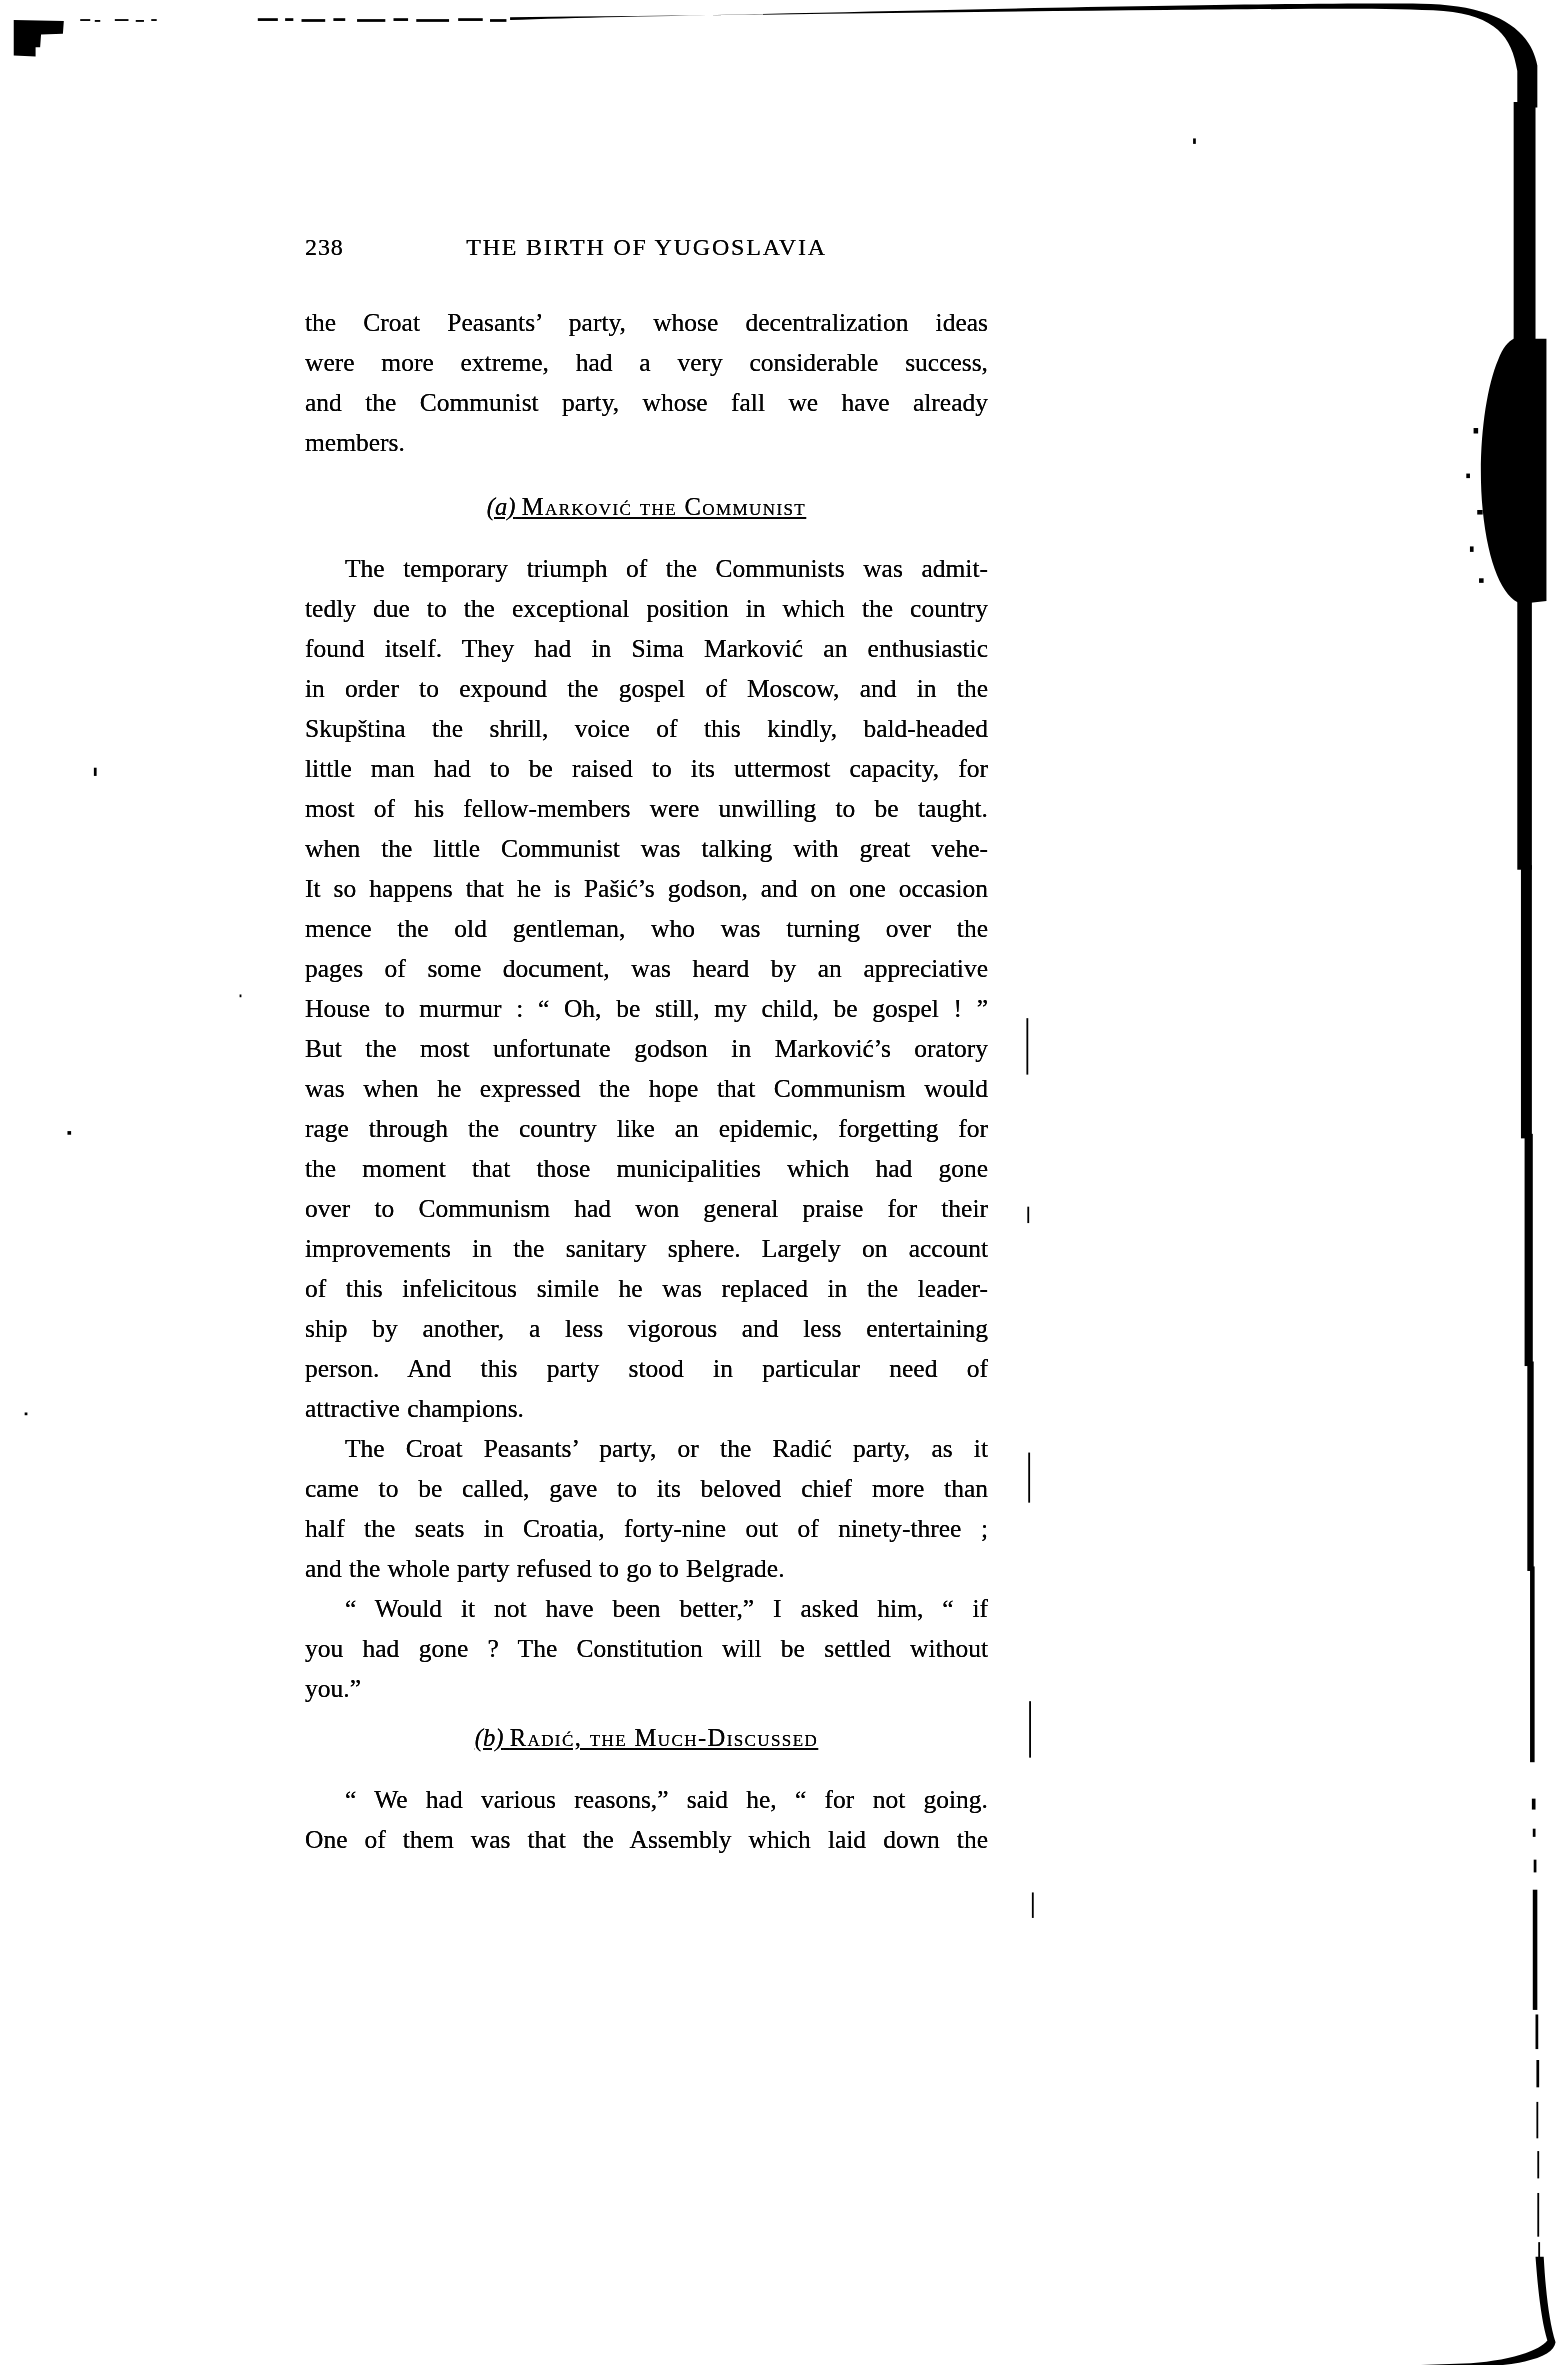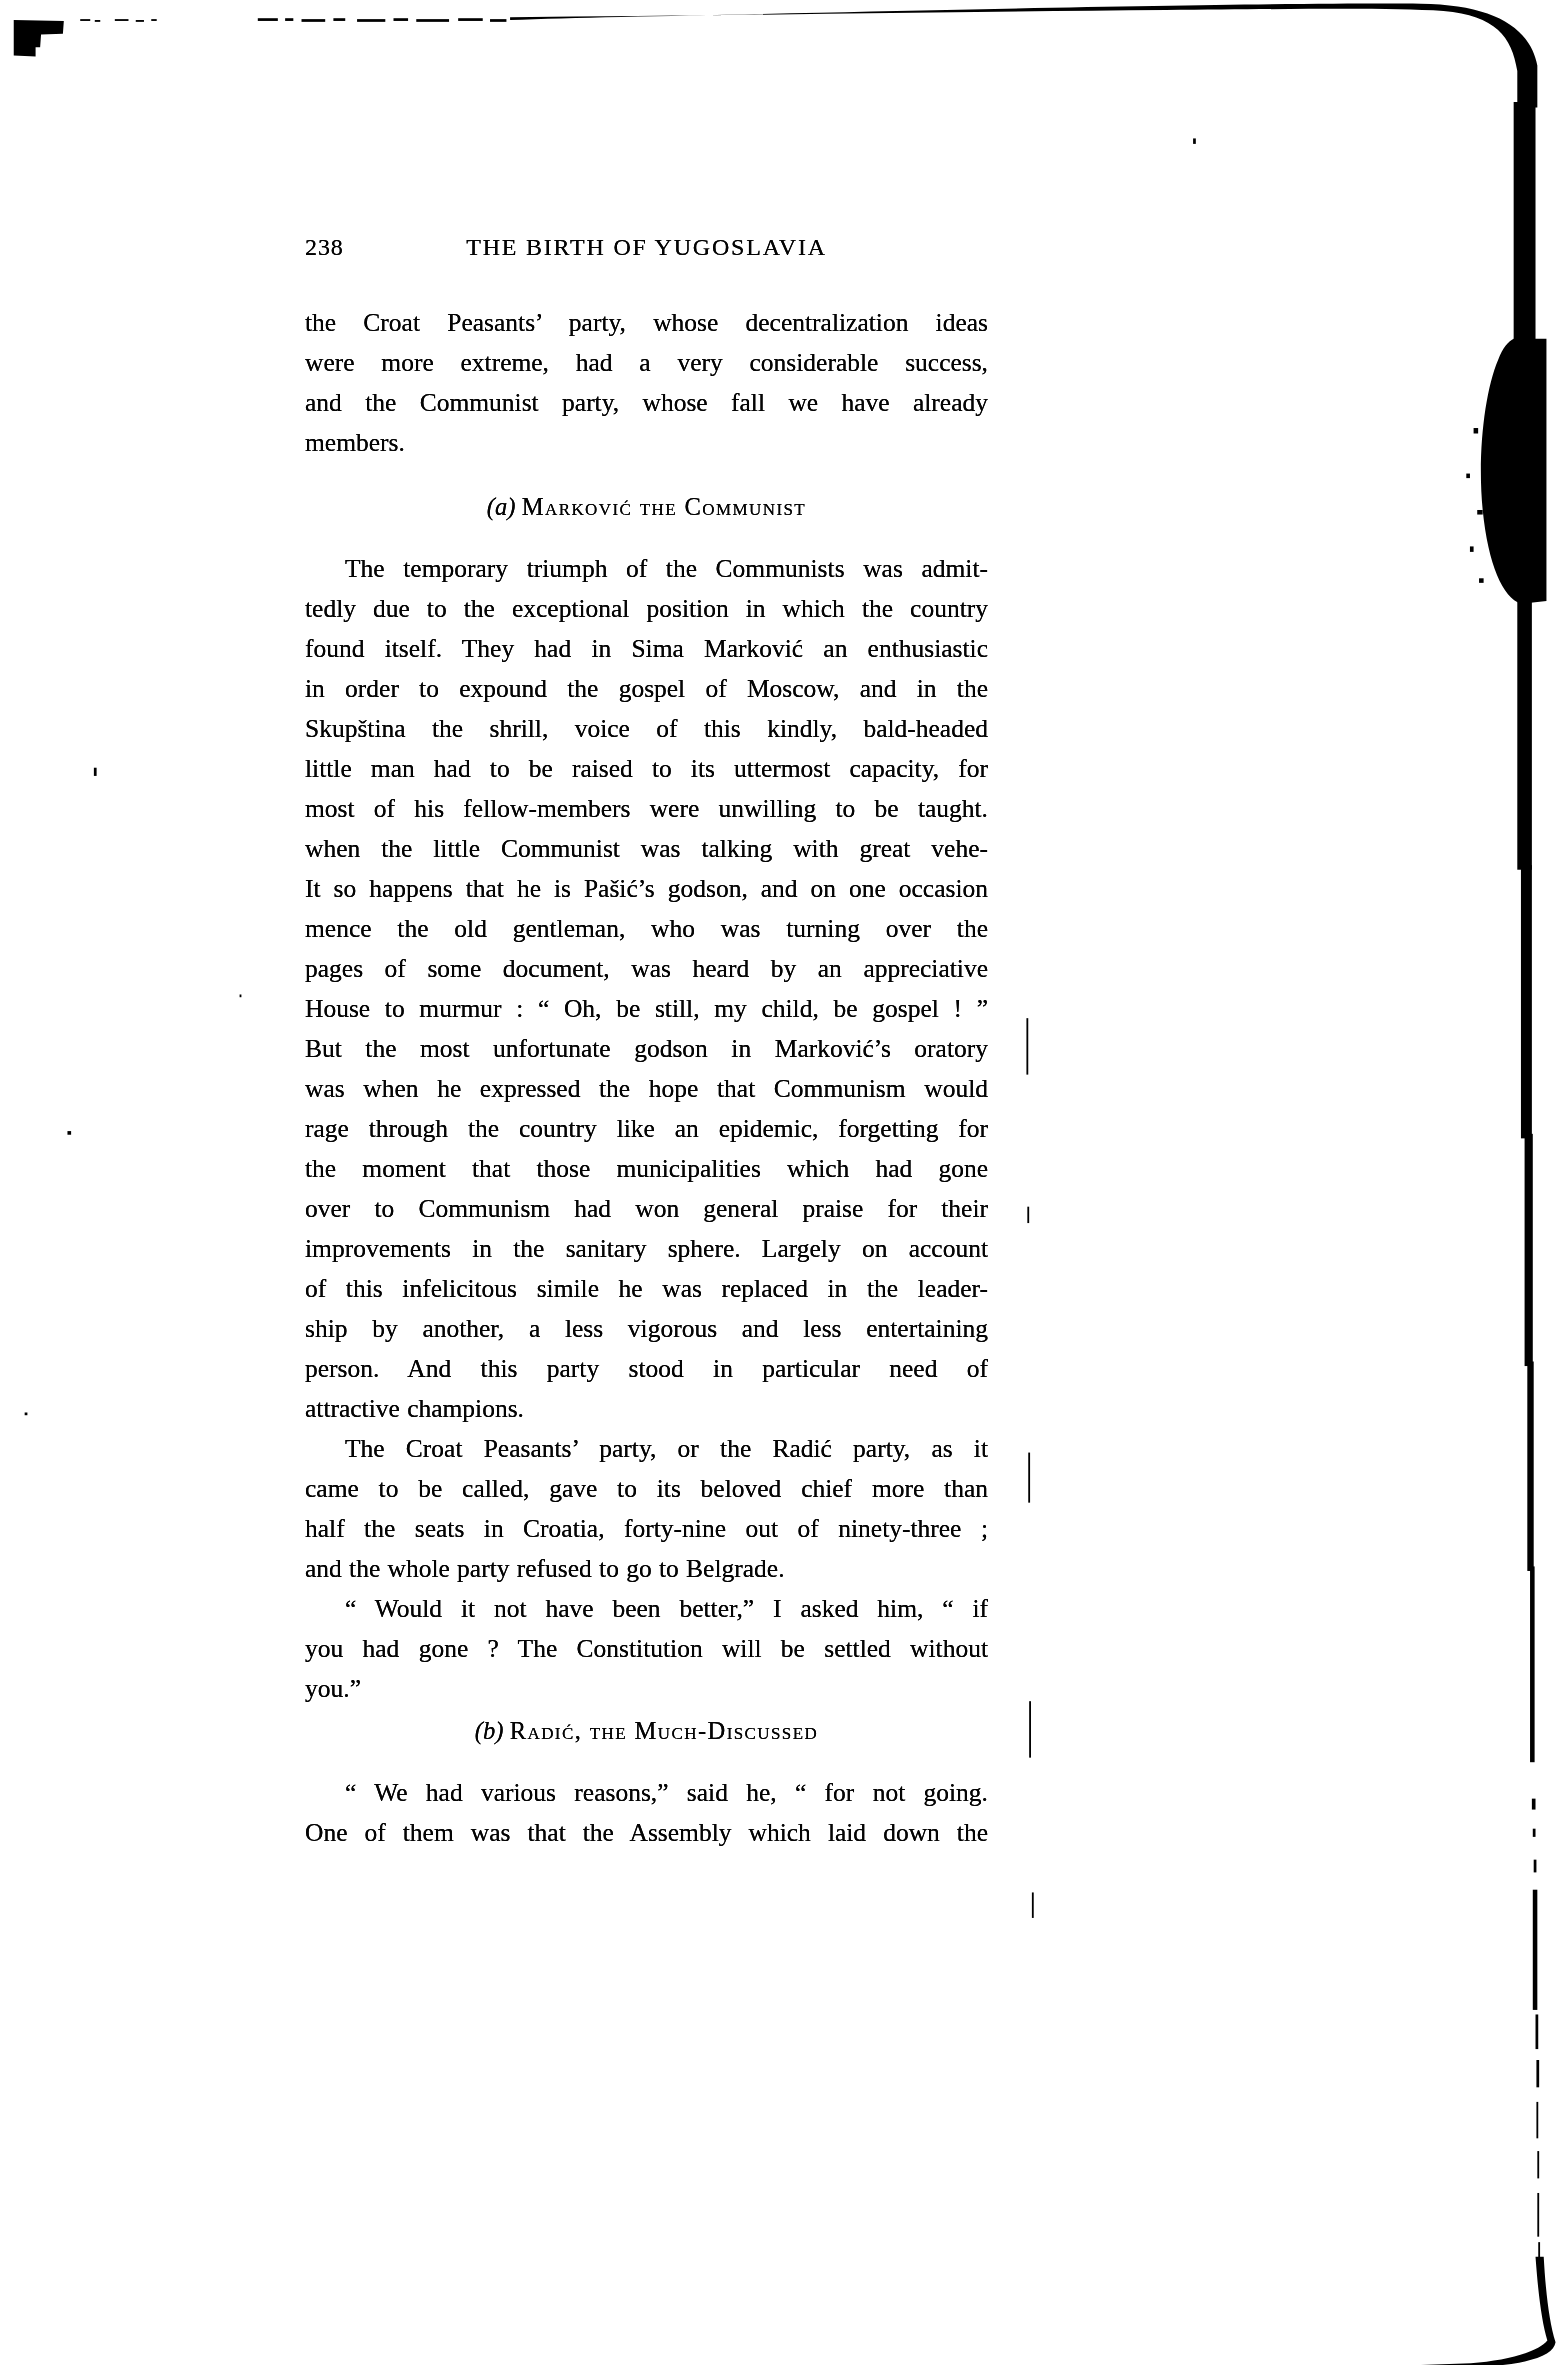--- a/index.html
+++ b/index.html
@@ -43,23 +43,23 @@
     word-spacing: 0.9px;
     overflow: hidden;
   }
   .line.short { text-align-last: left; }
   .para.indent .line:first-child { text-indent: 40px; }
 
   .heading {
     text-align: center;
     font-size: 24.6px;
     line-height: 36px; height: 36px;
-    margin-top: 25.5px; margin-bottom: 24.6px;
+    margin-top: 25.5px; margin-bottom: 24.6px; text-decoration: underline;
   }
-  .heading.tight { margin-top: 4px; margin-bottom: 24px; }
+  .heading.tight { margin-top: 11px; margin-bottom: 24px; }
   .h-label { font-style: italic; }
   .h-title { font-variant: small-caps; letter-spacing: 1.4px; }
 </style>
 </head>
 <body>
 
 <svg class="artifacts" viewBox="0 0 1715 2598" xmlns="http://www.w3.org/2000/svg">
 
   <path d="M15,22 L70,23 L69,37 L45,38 L44,52 L39,52 L39,62 L15,61 Z"></path>
 

